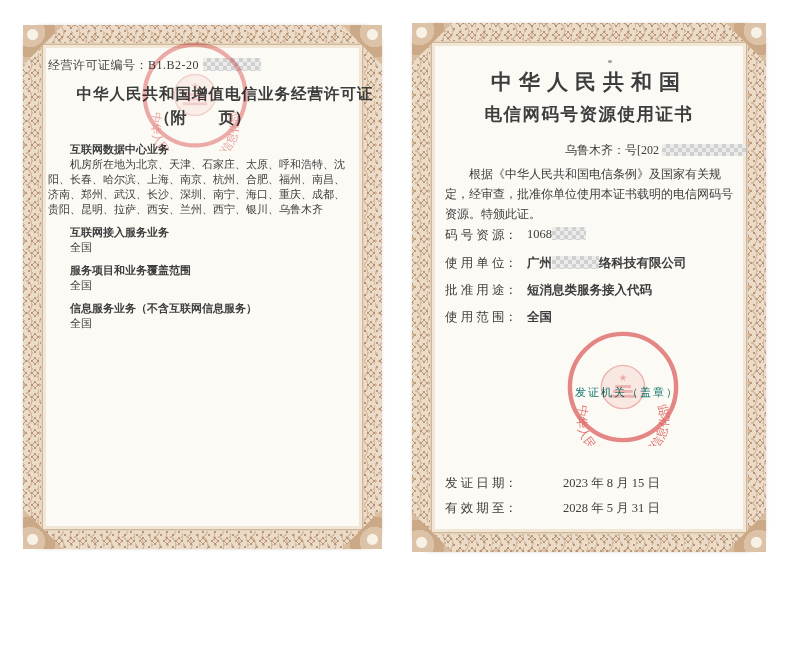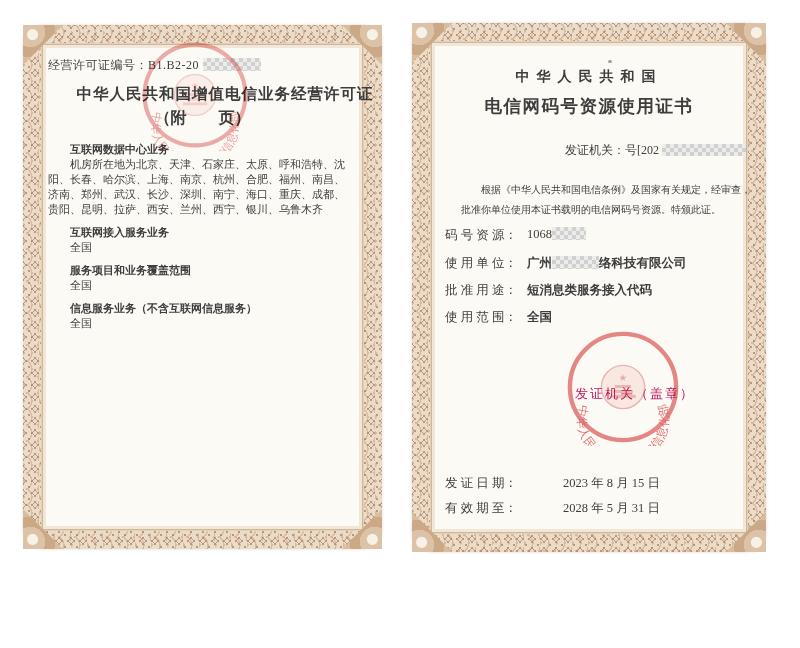--- a/index.html
+++ b/index.html
@@ -41,29 +41,29 @@
   
   #certL{left:23px;top:25px;width:359px;height:524px;}
   #certL .lic{top:32px;left:25px;font-size:12px;letter-spacing:.5px;}
   #certL .title{top:59px;font-size:15.5px;letter-spacing:1px;padding-left:45px;}
   #certL .sub{top:83px;font-size:16px;}
   #certL .body{top:109px;left:25px;width:306px;font-size:11px;line-height:15px;}
   #certL .body p{margin:0;text-indent:2em;}
   #certL .body .sec-h{margin-top:8px;font-weight:bold;}
   
   #certR{left:412px;top:23px;width:354px;height:529px;}
-  #certR .t1{top:45px;font-size:14px;letter-spacing:7px;}
-  #certR .t2{top:71px;font-size:17.5px;letter-spacing:1.5px;font-family:Liberation Serif, serif;}
+  #certR .t1{top:45px;font-size:21px;letter-spacing:7px;}
+  #certR .t2{top:79px;font-size:17.5px;letter-spacing:1.5px;font-family:Liberation Serif, serif;}
   #certR .certno{top:119px;left:153px;font-size:12px;}
-  #certR .rbody{top:141px;left:33px;width:293px;font-size:10px;line-height:20px;text-indent:2em;margin:16px;}
+  #certR .rbody{top:141px;left:33px;width:293px;font-size:12px;line-height:20px;text-indent:2em;margin:0;}
   .frow{position:absolute;left:33px;font-size:12.5px;white-space:nowrap;}
   .frow .val{position:absolute;left:82px;top:0;white-space:nowrap;}
   .drow{position:absolute;left:33px;font-size:12.5px;white-space:nowrap;}
   .drow .val{position:absolute;left:118px;top:0;}
-  #certR .issuer{top:362px;left:163px;font-size:13px;letter-spacing:2px;color:#be185d;z-index:4;}
+  #certR .issuer{top:362px;left:163px;font-size:11px;letter-spacing:2px;color:#0f766e;z-index:4;}
   .artifact-dot{position:absolute;top:37px;left:196px;width:4px;height:3px;background:rgba(90,90,90,.55);border-radius:2px;}
   
   .seal{position:absolute;z-index:6;mix-blend-mode:multiply;pointer-events:none;}
   #sealL{left:116px;top:14px;width:112px;height:112px;opacity:.62;}
   #sealR{left:152px;top:305px;width:118px;height:118px;opacity:.85;}
 </style>
 </head>
 <body>
 
 <div class="cert" id="certL">
@@ -123,21 +123,21 @@
   <div class="corner br"></div>
   <div class="corner bl"></div>
   <div class="inner"></div>
 
   <div class="content">
     <div class="artifact-dot"></div>
     <div class="abs ctr t1 bold">中华人民共和国</div>
     <div class="abs ctr t2 bold">电信网码号资源使用证书</div>
 
     <div class="abs certno">
-      <span>发证机关：</span><span>号[202</span>
+      <span>乌鲁木齐：</span><span>号[202</span>
       <span class="mosaic w84"></span>
     </div>
 
     <p class="abs rbody">根据《中华人民共和国电信条例》及国家有关规定，经审查，批准你单位使用本证书载明的电信网码号资源。特颁此证。</p>
 
     <div class="frow" style="top:204px">
       <span>码 号 资 源：</span>
       <span class="val"><span>1068</span><span class="mosaic w34"></span></span>
     </div>
     <div class="frow" style="top:232px">

